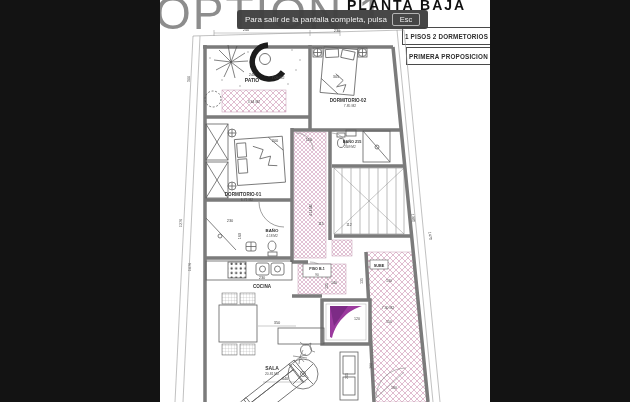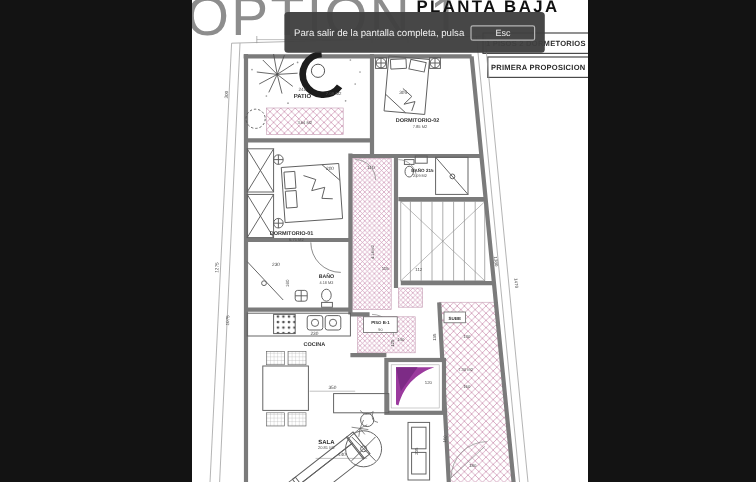--- a/index.html
+++ b/index.html
@@ -5,24 +5,24 @@
   html,body{margin:0;padding:0;background:#000;}
   .stage{position:relative;width:630px;height:402px;background:#ffffff;overflow:hidden;
          font-family:"Liberation Sans",sans-serif;}
   .bar{position:absolute;top:0;height:402px;background:#131313;z-index:4;}
   .bar.left{left:0;width:160px;}
   .bar.right{left:490px;width:140px;}
   .option-title{position:absolute;left:155px;top:-14px;font-size:46px;letter-spacing:2px;
          color:#8d8d8d;font-weight:400;z-index:1;white-space:nowrap;}
   .plan-title{position:absolute;left:347px;top:-3px;font-size:14px;font-weight:bold;
          letter-spacing:2px;color:#101010;z-index:2;white-space:nowrap;}
-  .toast{position:absolute;left:237px;top:10px;height:34px;background:rgba(63,63,63,.96);
+  .toast{position:absolute;left:237px;top:10px;height:19px;background:rgba(63,63,63,.96);
          border-radius:3px;color:#f0f0f0;font-size:8px;display:flex;align-items:center;
          gap:5px;padding:0 8px;z-index:5;white-space:nowrap;}
-  .esc-key{border:1px solid #b5b5b5;border-radius:2px;padding:0 20px;font-size:7.5px;line-height:11px;}
+  .esc-key{border:1px solid #b5b5b5;border-radius:2px;padding:0 7px;font-size:7.5px;line-height:11px;}
   .badge{position:absolute;border:1px solid #4a4a4a;background:#fff;color:#2b2b2b;
          font-size:6.3px;font-weight:bold;display:flex;align-items:center;justify-content:center;
          letter-spacing:.2px;z-index:2;white-space:nowrap;}
   .badge.b1{left:402px;top:27px;width:87px;height:16px;}
   .badge.b2{left:406px;top:47px;width:83px;height:16px;}
   svg.plan{position:absolute;left:160px;top:0;width:330px;height:402px;z-index:3;}
   svg text{font-family:"Liberation Sans",sans-serif;fill:#4a4a4a;}
   svg text.rm{font-weight:bold;fill:#323232;}
 </style>
 </head>

